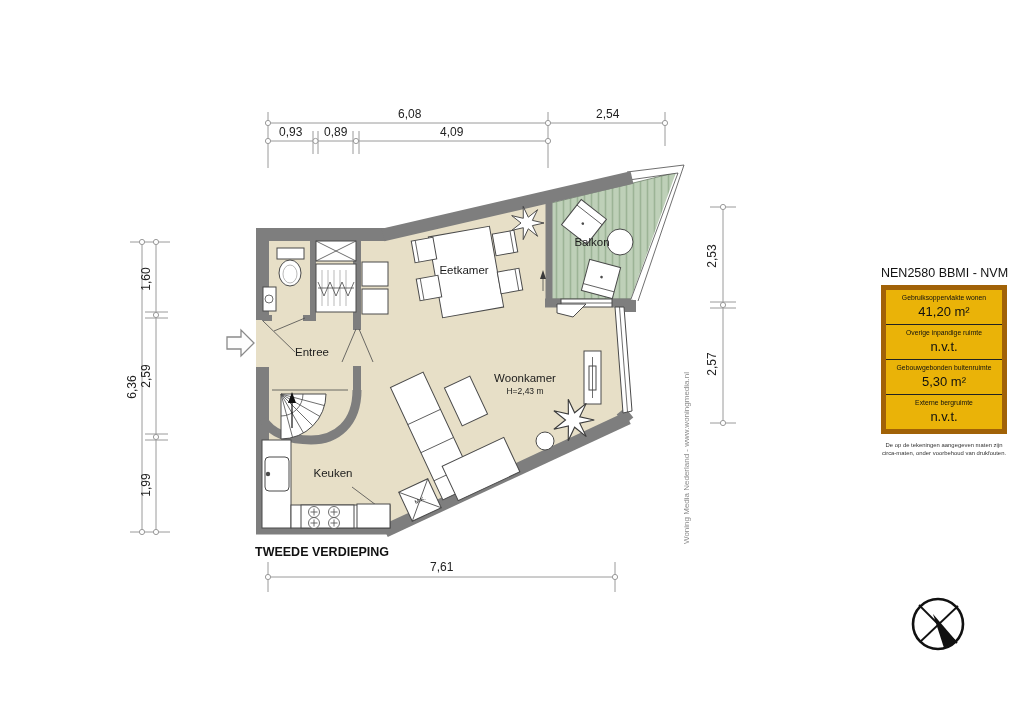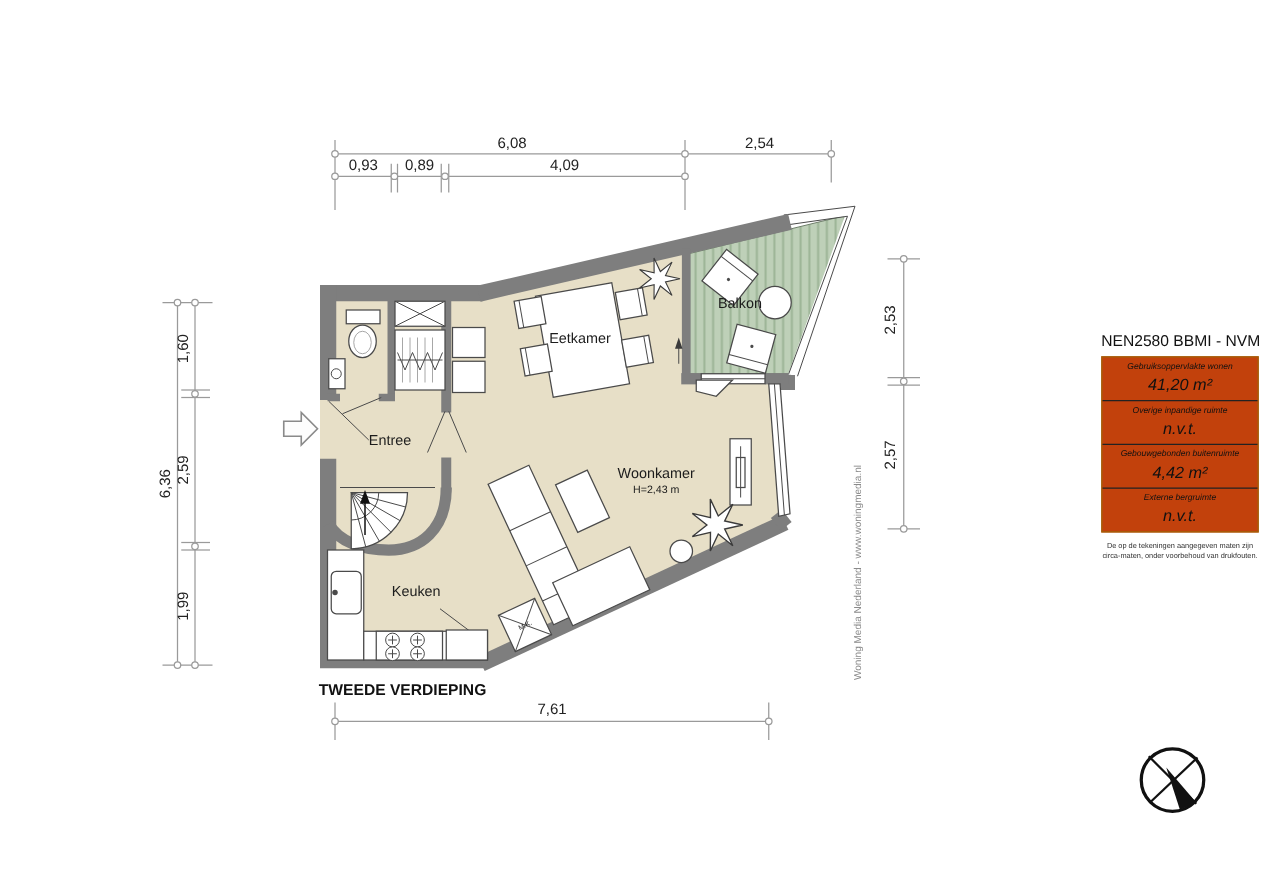--- a/index.html
+++ b/index.html
@@ -22,21 +22,21 @@
   .dimt{fill:#222;font-size:12px;}
   .rl{fill:#1c1c1c;font-size:11.5px;text-anchor:middle;}
   .rls{fill:#1c1c1c;font-size:8.5px;text-anchor:middle;}
   .floorlbl{fill:#111;font-size:12.5px;font-weight:bold;}
   .wm{fill:#8a8a8a;font-size:8px;text-anchor:middle;}
   .mkt{fill:#222;font-size:5.5px;text-anchor:middle;}
 
   
   .panel{position:absolute;left:881px;top:266px;width:126px;}
   .panel-title{font-size:12.5px;color:#111;text-align:center;white-space:nowrap;}
-  .panel-table{margin-top:5px;border:1px solid #a16207;background:#c2410c;font-style:italic;}
+  .panel-table{margin-top:5px;border:5px solid #a16207;background:#eab308;}
   .panel-row{border-bottom:1px solid #222;padding:4px 2px 5px 2px;text-align:center;}
   .panel-row:last-child{border-bottom:none;}
   .panel-row-label{font-size:6.8px;color:#111;}
   .panel-row-value{font-size:13px;color:#111;margin-top:3px;}
   .panel-disclaimer{margin-top:7px;font-size:5.9px;color:#333;text-align:center;line-height:1.4;}
 </style>
 </head>
 <body>
 
 <div id="stage">
@@ -329,21 +329,21 @@
     <div class="panel-row">
       <div class="panel-row-label">Gebruiksoppervlakte wonen</div>
       <div class="panel-row-value">41,20 m²</div>
     </div>
     <div class="panel-row">
       <div class="panel-row-label">Overige inpandige ruimte</div>
       <div class="panel-row-value">n.v.t.</div>
     </div>
     <div class="panel-row">
       <div class="panel-row-label">Gebouwgebonden buitenruimte</div>
-      <div class="panel-row-value">4,42 m²</div>
+      <div class="panel-row-value">5,30 m²</div>
     </div>
     <div class="panel-row">
       <div class="panel-row-label">Externe bergruimte</div>
       <div class="panel-row-value">n.v.t.</div>
     </div>
   </div>
   <div class="panel-disclaimer">De op de tekeningen aangegeven maten zijn circa-maten, onder voorbehoud van drukfouten.</div>
 </div>
 
 </div>

